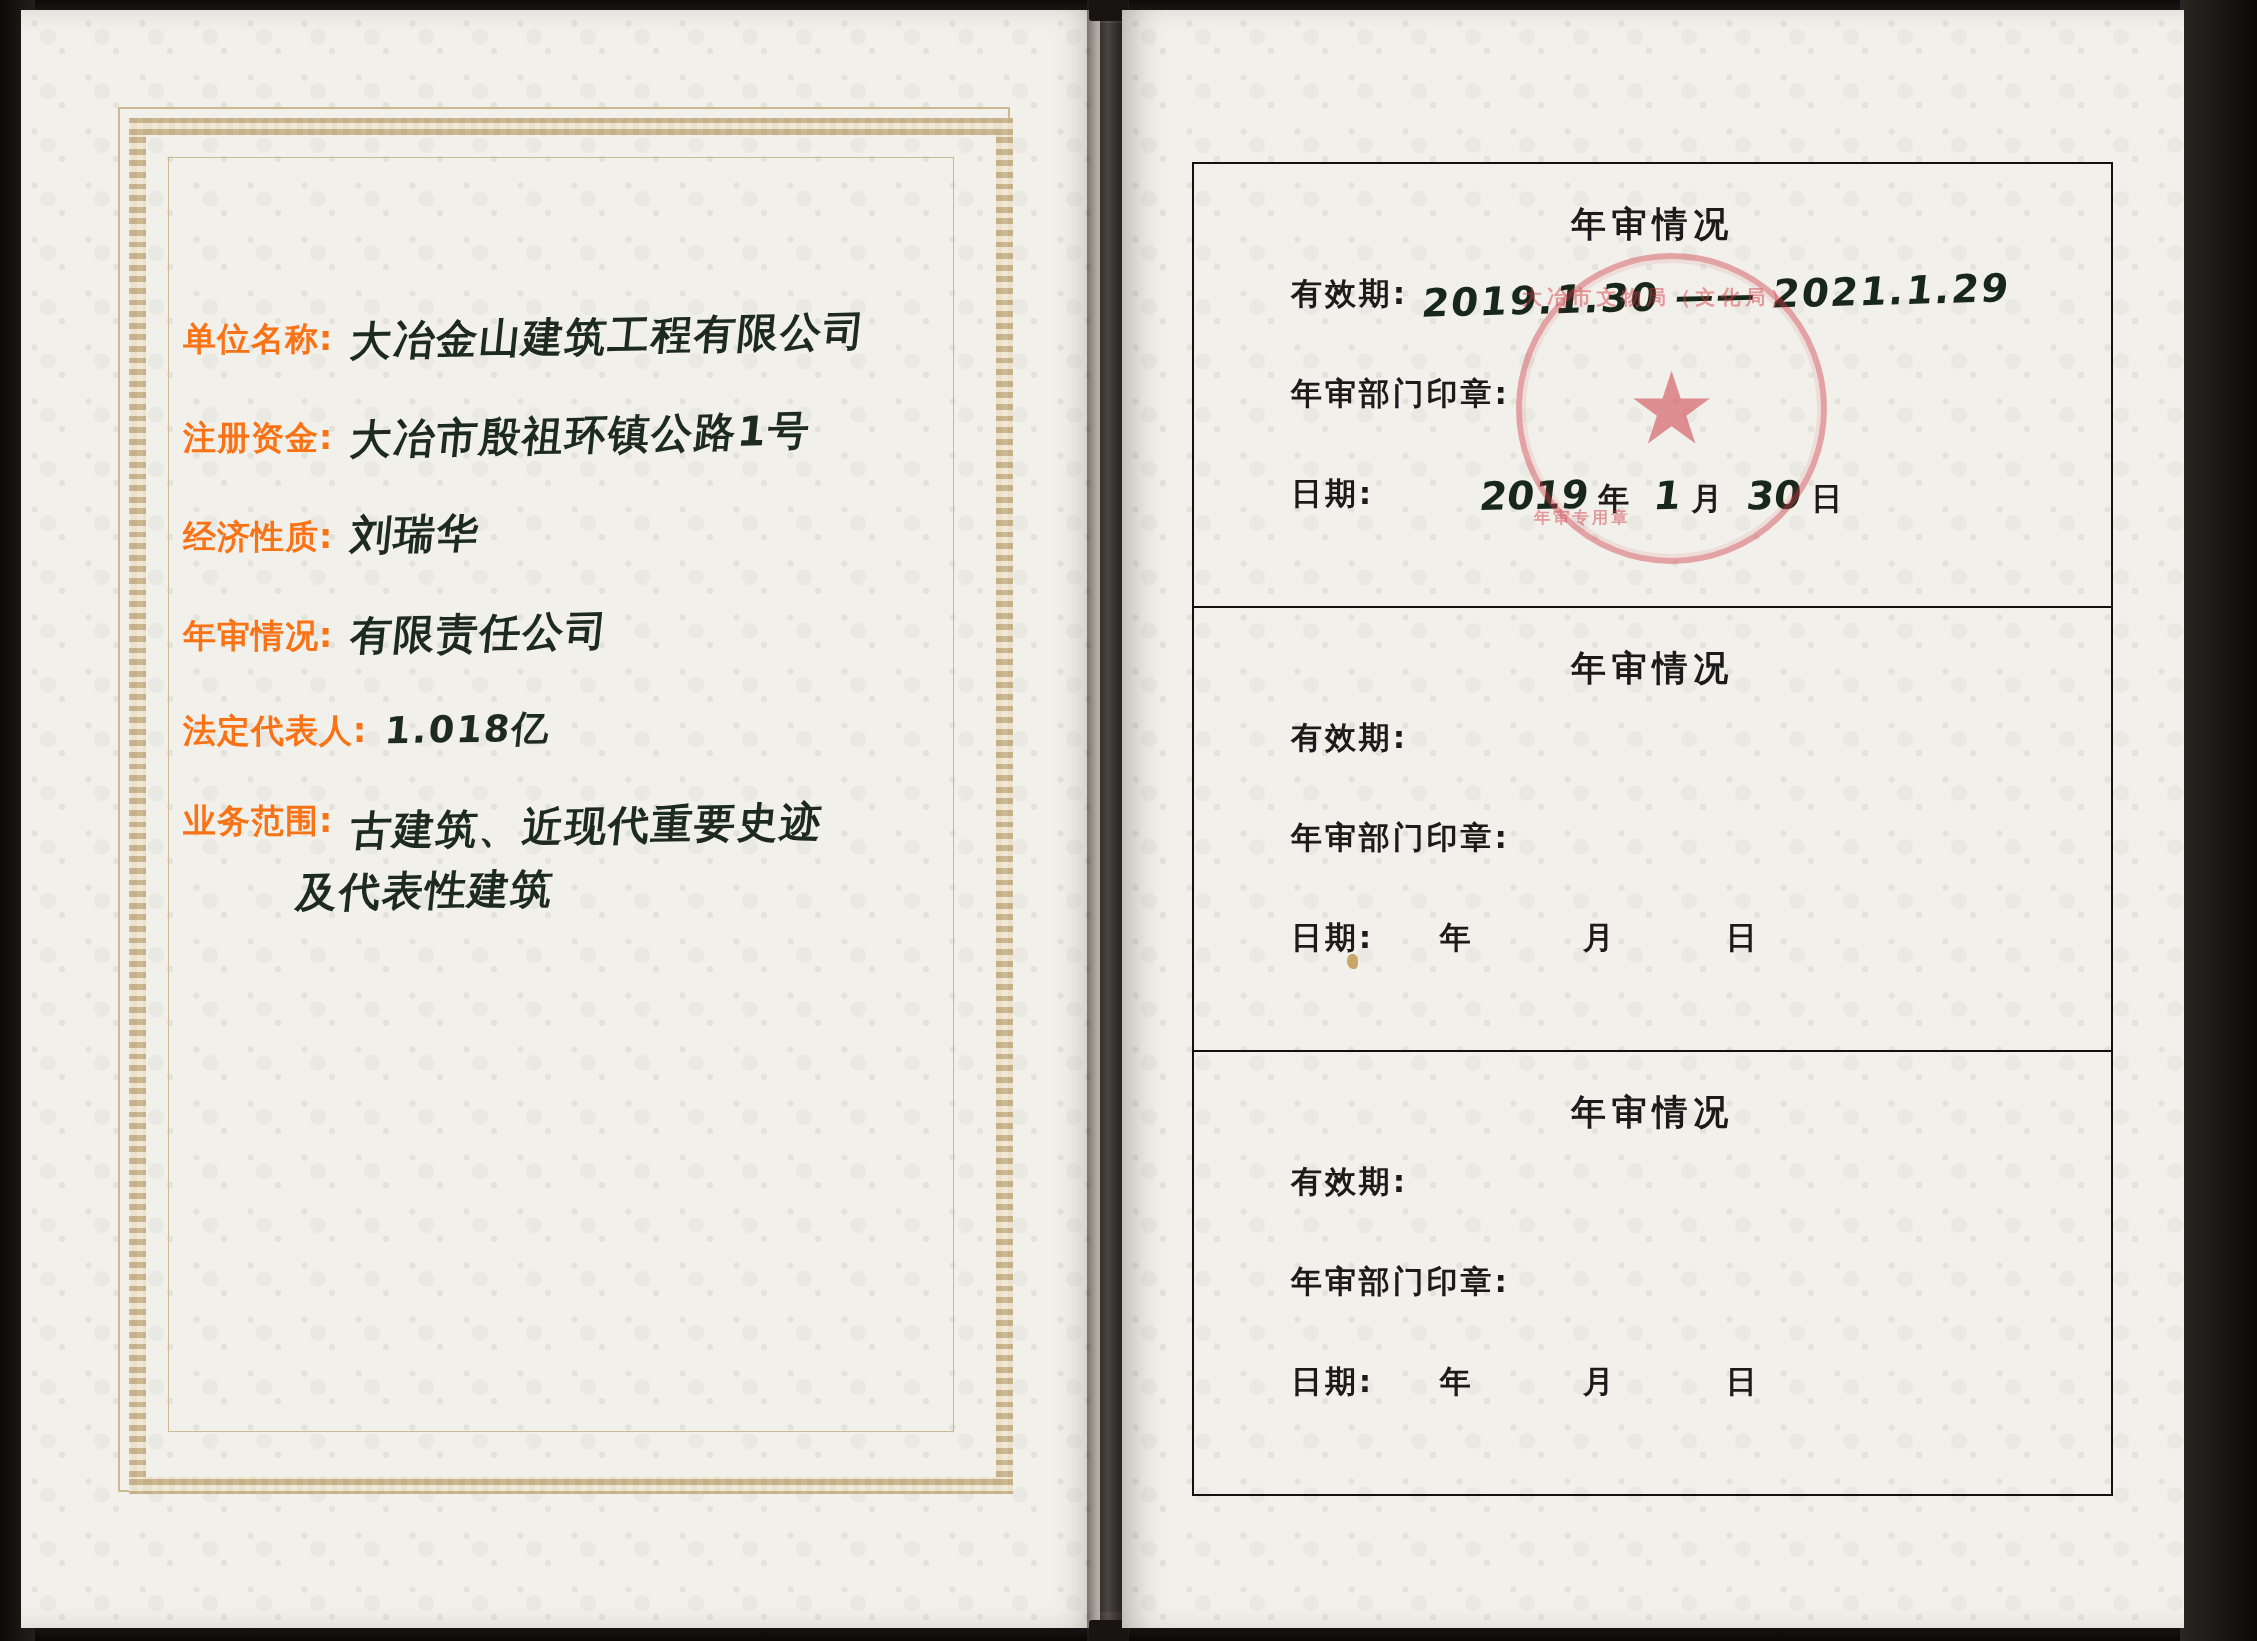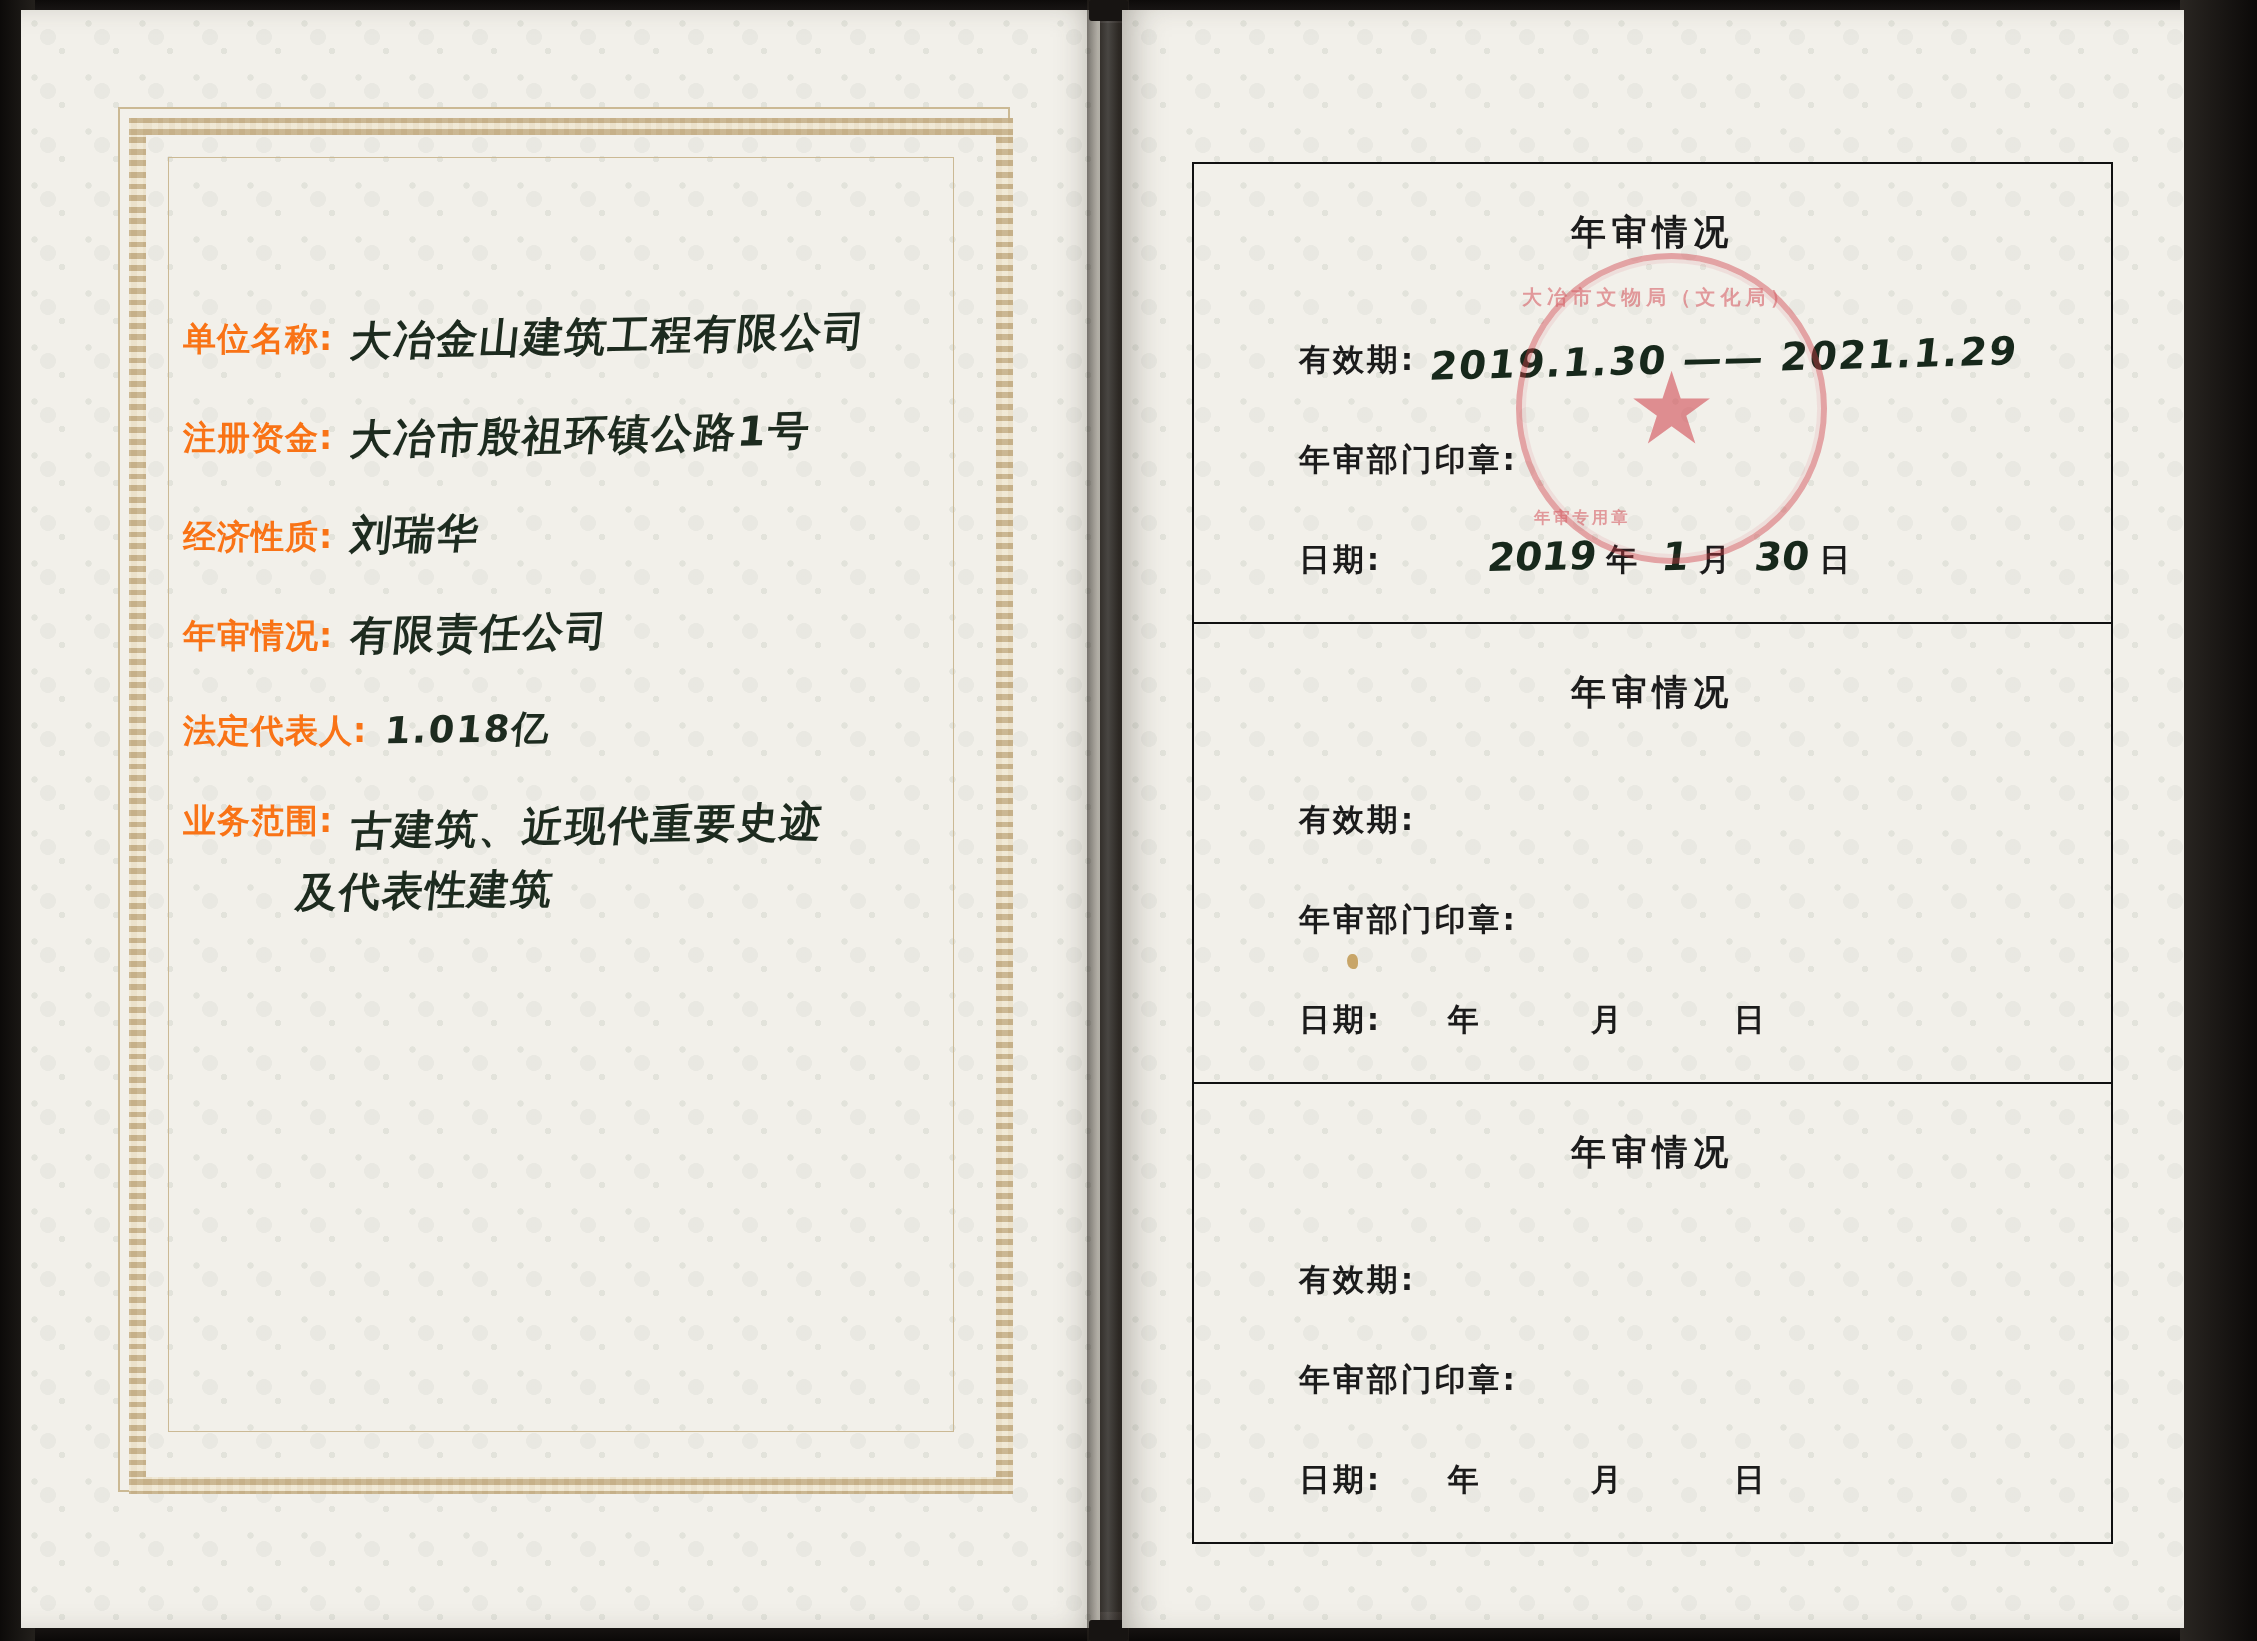--- a/index.html
+++ b/index.html
@@ -178,35 +178,35 @@
   
   .review-table {
     position: absolute;
     left: 1192px;
     top: 162px;
     width: 917px;
     border: 2.9px solid #111;
   }
   .review-block {
     border-bottom: 2.9px solid #111;
-    padding: 12px;
+    padding: 4px;
   }
   .review-block:last-child { border-bottom: none; }
 
   .block-title {
     text-align: center;
     font-size: 35px;
     font-weight: 700;
     color: #1b1b1b;
     letter-spacing: 5.8px;
     padding: 33px 0 25px 0;
   }
   .block-line {
     display: flex;
-    align-items: flex-end;
+    align-items: flex-start;
     padding: 0 0 0 93px;
     height: 100px;
     position: relative;
   }
   .line-label {
     font-size: 31px;
     font-weight: 700;
     color: #1b1b1b;
     letter-spacing: 2.9px;
     white-space: nowrap;

